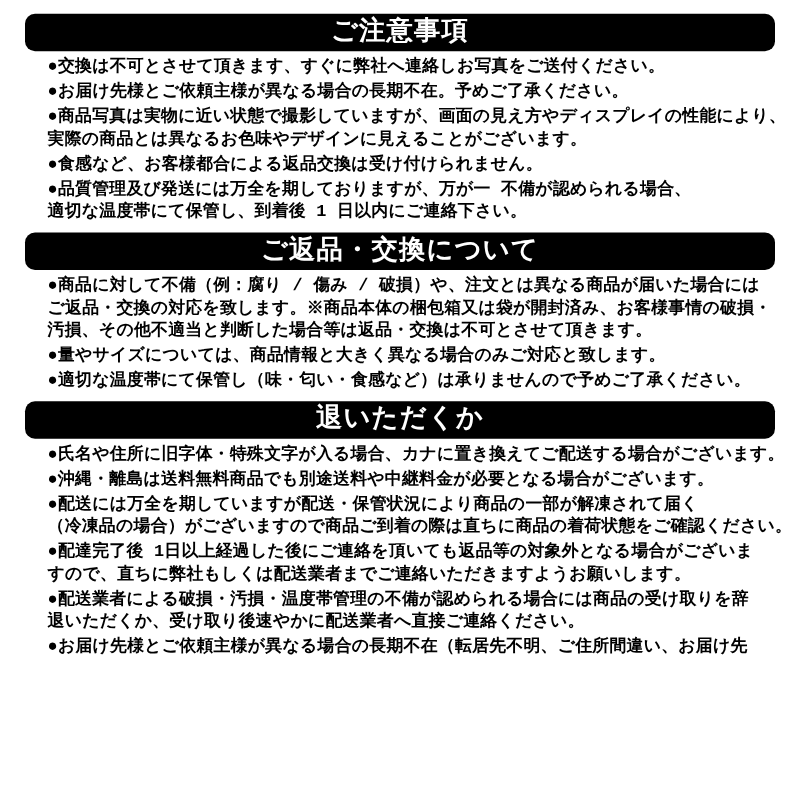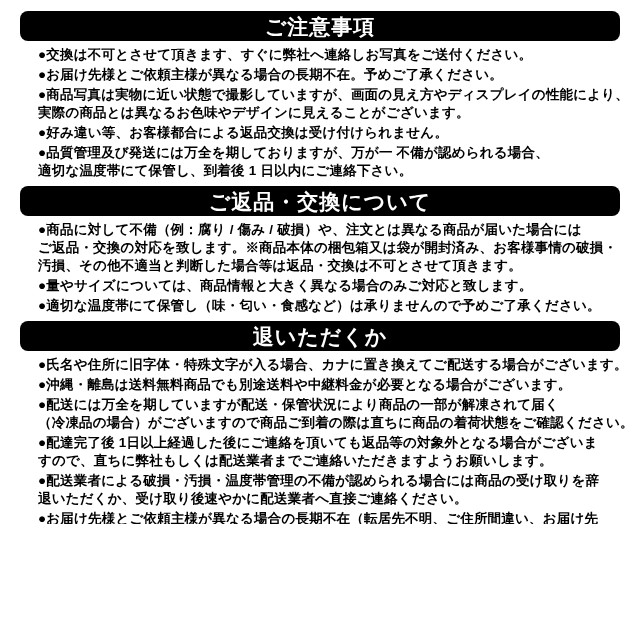--- a/index.html
+++ b/index.html
@@ -8,21 +8,21 @@
     padding: 0;
     background: #ffffff;
   }
   .sheet {
     position: relative;
     width: 640px;
     height: 524px;
     background: #ffffff;
     overflow: hidden;
     padding-top: 11px;
-    font-family: Liberation Sans, sans-serif;
+    font-family: Liberation Mono, monospace;
     color: #000000;
   }
   .section-bar {
     height: 30px;
     margin: 0 20px;
     background: #000000;
     border-radius: 8px;
     display: flex;
     align-items: center;
     justify-content: center;
@@ -55,21 +55,21 @@
 
   <section>
     <div class="section-bar">
       <span class="bar-title">ご注意事項</span>
     </div>
     <div class="section-body">
       <p>●交換は不可とさせて頂きます、すぐに弊社へ連絡しお写真をご送付ください。</p>
       <p>●お届け先様とご依頼主様が異なる場合の長期不在。予めご了承ください。</p>
       <p>●商品写真は実物に近い状態で撮影していますが、画面の見え方やディスプレイの性能により、
 実際の商品とは異なるお色味やデザインに見えることがございます。</p>
-      <p>●好み違い等、お客様都合による返品交換は受け付けられません。</p>
+      <p>●食感など、お客様都合による返品交換は受け付けられません。</p>
       <p>●品質管理及び発送には万全を期しておりますが、万が一 不備が認められる場合、
 適切な温度帯にて保管し、到着後 1 日以内にご連絡下さい。</p>
     </div>
   </section>
 
   <section>
     <div class="section-bar">
       <span class="bar-title">ご返品・交換について</span>
     </div>
     <div class="section-body">

